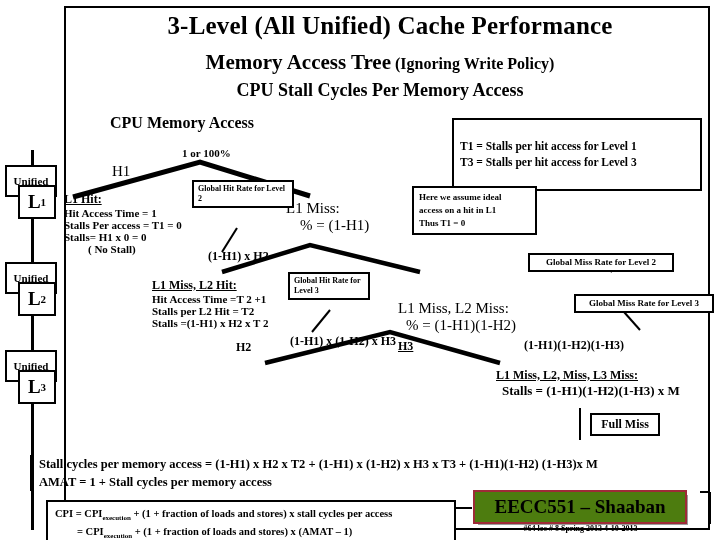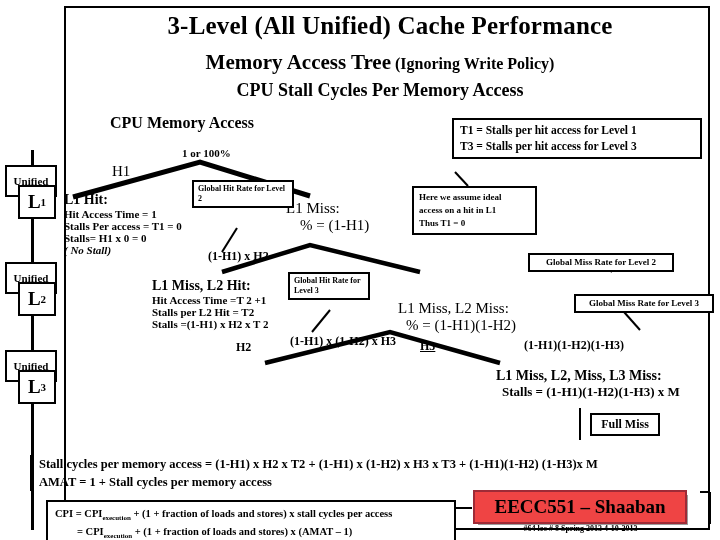--- a/index.html
+++ b/index.html
@@ -29,49 +29,49 @@
   
   .uni-box{border:2px solid #000;background:#fff;font-size:11px;font-weight:bold;
            text-align:center;padding:8px 4px;box-sizing:border-box;}
   .lvl-box{border:2px solid #000;background:#fff;text-align:center;
            font-size:19px;font-weight:bold;box-sizing:border-box;
            display:flex;align-items:center;justify-content:center;}
   .lvl-box sub{font-size:11px;}
   .vline{background:#000;width:3px;}
 
   
-  .node-title{font-size:14px;font-weight:bold;
+  .node-title{font-size:12px;font-weight:bold;text-decoration:underline;
               white-space:nowrap;}
   .node-line{font-size:11px;font-weight:bold;white-space:nowrap;}
   .node-line-lg{font-size:13px;font-weight:bold;white-space:nowrap;}
   .miss-title{font-size:15px;white-space:nowrap;}
   .miss-pct{font-size:15px;white-space:nowrap;}
   .frac{font-size:12px;font-weight:bold;white-space:nowrap;}
 
   
   .callout{border:2px solid #000;background:#fff;font-size:8px;font-weight:bold;
            padding:2px 4px;box-sizing:border-box;line-height:1.25;}
   .ideal-box{border:2px solid #000;background:#fff;font-size:9px;font-weight:bold;
              padding:3px 5px;box-sizing:border-box;line-height:1.45;}
   .fullmiss{border:2px solid #000;background:#fff;font-size:12px;font-weight:bold;
             padding:2px 8px;box-sizing:border-box;text-align:center;}
-  .legend-box{border:2px solid #000;background:#fff;padding:3px 6px;
+  .legend-box{border:2px solid #000;background:#fff;padding:19px 6px;
               box-sizing:border-box;}
   .legend-line{font-size:11.5px;font-weight:bold;white-space:nowrap;line-height:1.35;}
 
   
   .summary-box{border-left:3px solid #000;padding-left:6px;box-sizing:border-box;}
   .sum-line{font-size:12.5px;font-weight:bold;white-space:nowrap;line-height:1.45;}
   .cpi-box{border:2px solid #000;background:#fff;padding:4px 7px;box-sizing:border-box;}
   .cpi-line{font-size:10.5px;font-weight:bold;white-space:nowrap;line-height:1.5;}
   .cpi-line sub{font-size:7px;}
 
   
   .foot-shadow{background:#9c9c9c;}
-  .foot-box{border:2.5px solid #9e2b37;background:#ef4444;
+  .foot-box{border:2.5px solid #9e2b37;background:#4d7c0f;
             display:flex;align-items:center;justify-content:center;}
   .foot-text{font-size:19px;font-weight:bold;white-space:nowrap;}
   .foot-sub{font-size:8px;font-weight:bold;text-align:center;white-space:nowrap;}
 
   svg.lines{position:absolute;left:0;top:0;width:720px;height:540px;
             pointer-events:none;}
 </style>
 </head>
 <body>
 
@@ -134,21 +134,21 @@
   <div class="abs lvl-box" style="left:18px;top:370px;width:38px;height:34px;">
     <span>L</span>
       <sub>3</sub>
   </div>
 
   <div class="abs" style="left:64px;top:192px;">
     <div class="node-title">L1  Hit:</div>
     <div class="node-line">Hit Access Time = 1</div>
     <div class="node-line">Stalls Per access = T1 = 0</div>
     <div class="node-line">Stalls= H1 x 0 = 0</div>
-    <div class="node-line" style="padding-left:0;font-style:italic;">( No Stall)</div>
+    <div class="node-line" style="padding-left:24px;">( No Stall)</div>
   </div>
 
   <div class="abs" style="left:286px;top:200px;">
     <div class="miss-title">L1  Miss:</div>
     <div class="miss-pct" style="padding-left:14px;">%  =  (1-H1)</div>
   </div>
 
   <div class="abs callout" style="left:192px;top:180px;width:102px;">
     <span>Global Hit Rate for Level 2</span>
   </div>
@@ -180,21 +180,21 @@
     <span>Global Miss Rate for  Level 2</span>
   </div>
   <div class="abs callout" style="left:574px;top:294px;width:140px;font-size:9px;text-align:center;">
     <span>Global Miss Rate for Level 3</span>
   </div>
 
   <div class="abs frac" style="left:290px;top:334px;">(1-H1) x (1-H2) x H3</div>
   <div class="abs frac" style="left:524px;top:338px;">(1-H1)(1-H2)(1-H3)</div>
 
   <div class="abs" style="left:236px;top:340px;font-size:12px;font-weight:bold;">H2</div>
-  <div class="abs" style="left:420px;top:339px;font-size:12px;font-weight:bold;text-decoration:underline;">H3</div>
+  <div class="abs" style="left:398px;top:339px;font-size:12px;font-weight:bold;text-decoration:underline;">H3</div>
 
 
   <div class="abs" style="left:496px;top:368px;">
     <div class="node-title">L1  Miss, L2, Miss, L3   Miss:</div>
     <div class="node-line-lg" style="padding-left:6px;">Stalls = (1-H1)(1-H2)(1-H3) x M</div>
   </div>
 
   <div class="abs fullmiss" style="left:590px;top:413px;width:70px;font-family:Liberation Serif, serif;">Full Miss</div>
 
   <div class="abs summary-box" style="left:30px;top:455px;width:682px;">

